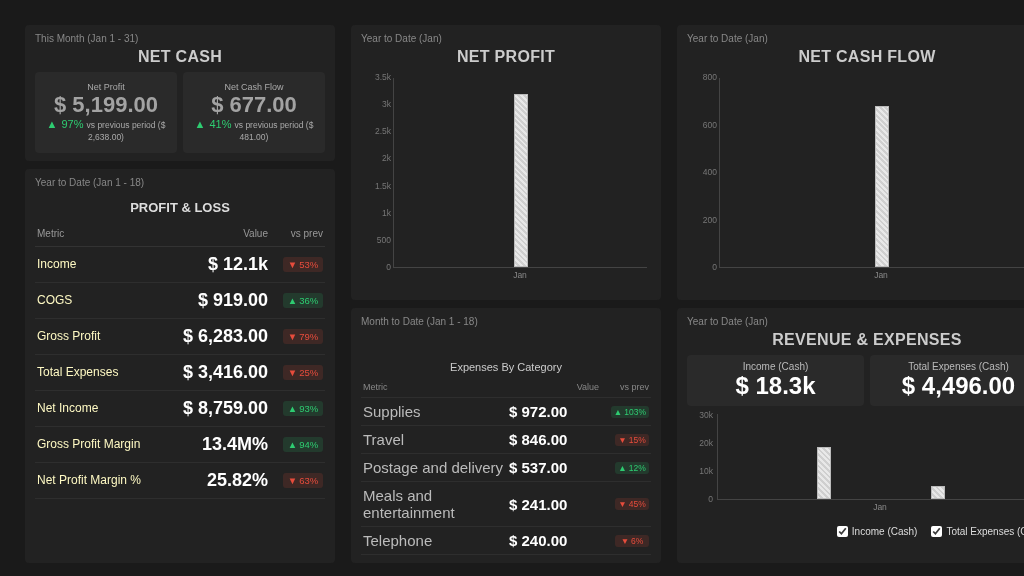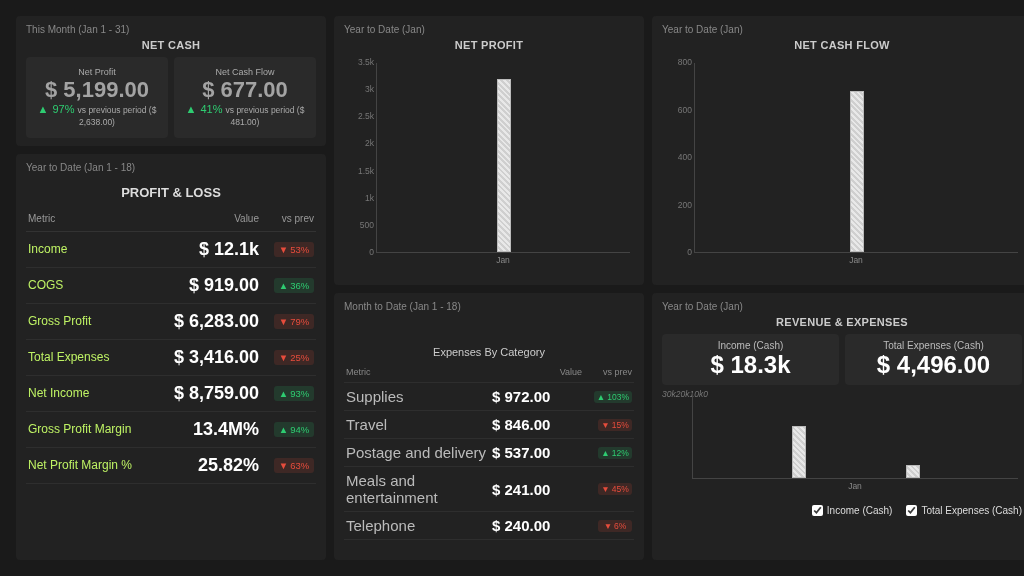--- a/index.html
+++ b/index.html
@@ -8,39 +8,39 @@
     color: #e0e0e0;
     font-family: -apple-system, BlinkMacSystemFont, "Segoe UI", Arial, sans-serif;
     width: 1024px;
     height: 576px;
     overflow: hidden;
     font-size: 11px;
   }
   .dashboard {
     display: grid;
     grid-template-columns: 310px 310px 380px;
-    gap: 8px;
-    padding: 16px;
+    gap: 16px;
+    padding: 25px;
     height: 100%;
   }
   .col { display: flex; flex-direction: column; gap: 8px; }
   .panel {
     background: #222;
     border-radius: 4px;
     padding: 8px 10px;
     position: relative;
   }
   .subtitle {
     color: #888;
     font-size: 10px;
     margin-bottom: 4px;
   }
   .section-title {
     color: #ccc;
-    font-size: 11px;
+    font-size: 16px;
     font-weight: 600;
     text-align: center;
     letter-spacing: .3px;
     margin: 2px 0 6px;
   }
   .kpi-row { display: flex; gap: 6px; }
   .kpi-card {
     flex: 1;
     background: #2a2a2a;
     border-radius: 4px;
@@ -71,21 +71,21 @@
   .pl-head, .pl-row {
     display: grid;
     grid-template-columns: 1fr 110px 55px;
     align-items: center;
     padding: 7px 2px;
   }
   .pl-head { color: #999; font-size: 10px; border-bottom: 1px solid #333; }
   .pl-head .c2 { text-align: right; }
   .pl-head .c3 { text-align: right; }
   .pl-row { border-bottom: 1px solid #2e2e2e; }
-  .pl-row .metric { color: #bef264; font-size: 12px; }
+  .pl-row .metric { color: #fef9c3; font-size: 12px; }
   .pl-row .value { color: #fff; font-size: 18px; font-weight: 600; text-align: right; white-space: nowrap; }
   .badge {
     font-size: 9.5px;
     padding: 2px 4px;
     border-radius: 3px;
     text-align: center;
     display: inline-block;
     min-width: 40px;
     float: right;
   }
@@ -162,22 +162,22 @@
   .chart2 {
     position: relative;
     height: 110px;
     padding: 4px 4px 4px 30px;
     margin-top: 4px;
   }
   .chart2 .ylabels {
     position: absolute;
     left: 0; top: 0; bottom: 16px;
     width: 26px;
-    display: flex; flex-direction: row; justify-content: space-between;
-    font-size: 8.5px; color: #777; text-align: right; font-style: italic;
+    display: flex; flex-direction: column; justify-content: space-between;
+    font-size: 8.5px; color: #777; text-align: right;
   }
   .chart2 .plot {
     position: relative;
     height: calc(100% - 16px);
     border-left: 1px solid #444;
     border-bottom: 1px solid #444;
     display: flex;
     align-items: flex-end;
     justify-content: center;
     gap: 100px;

